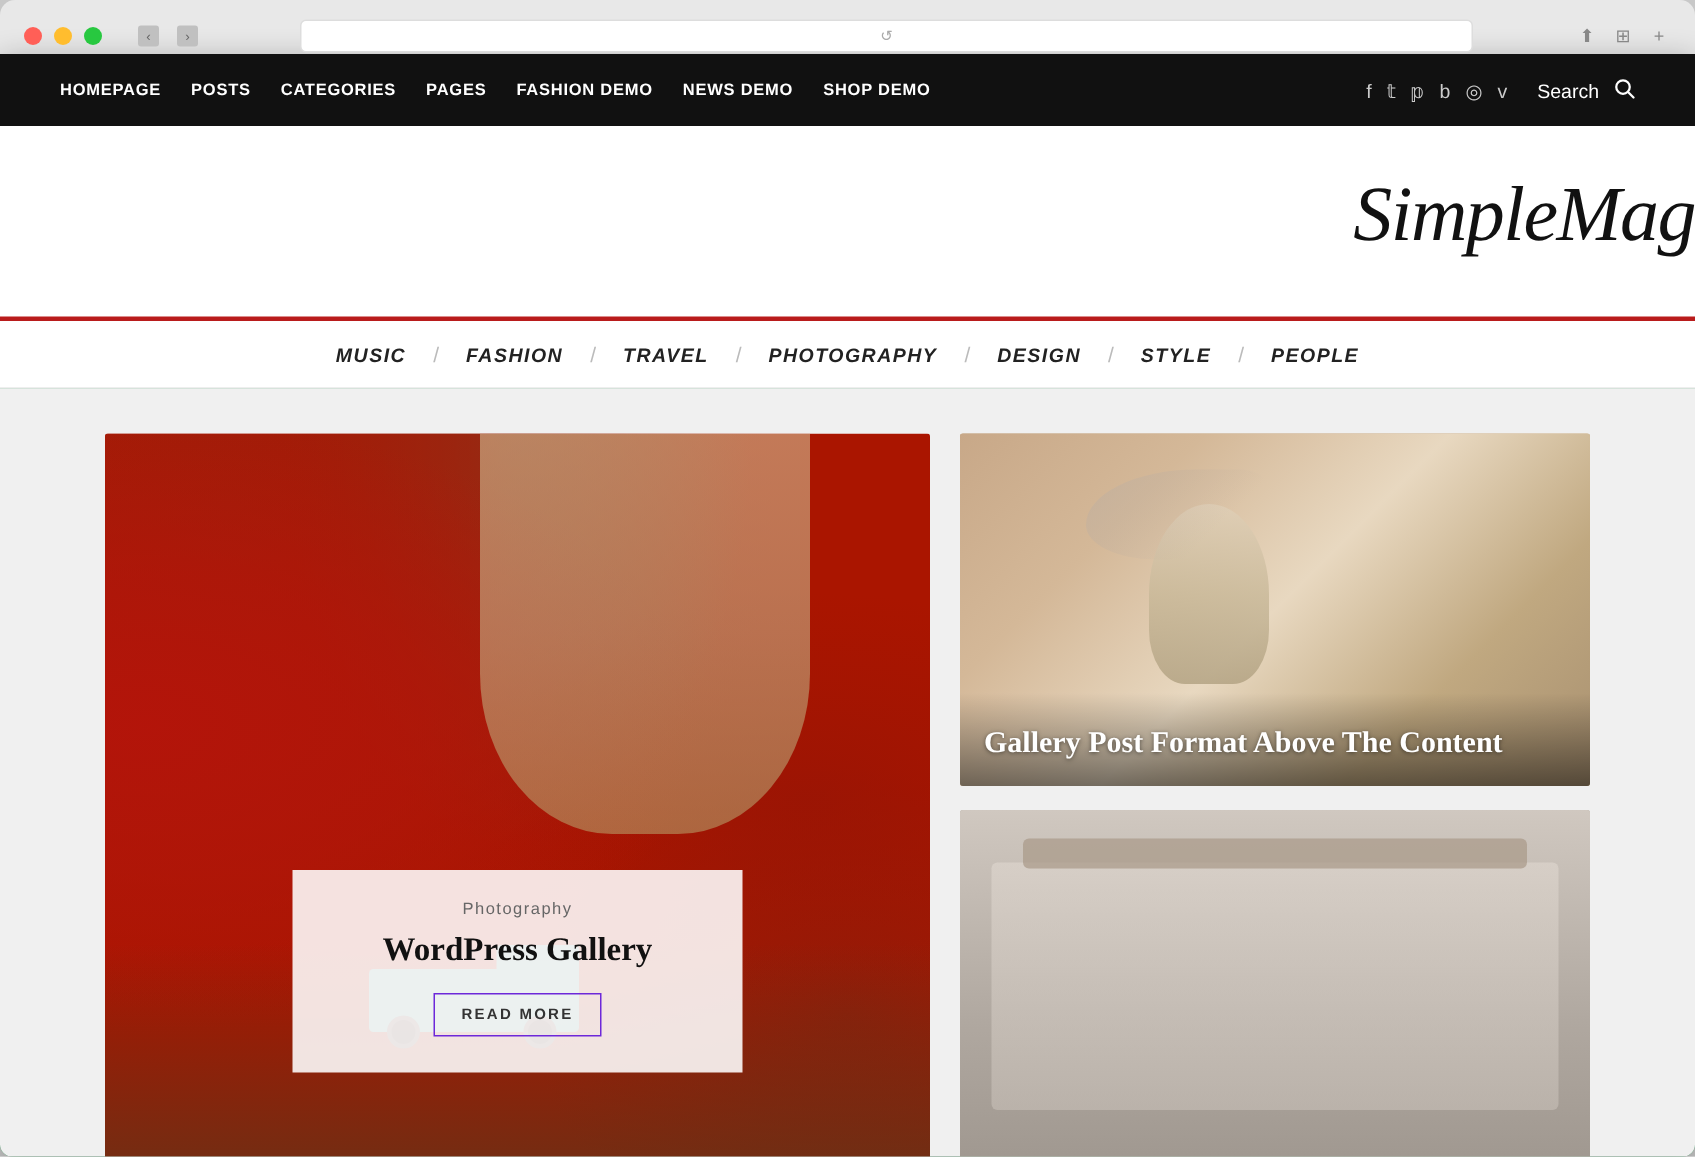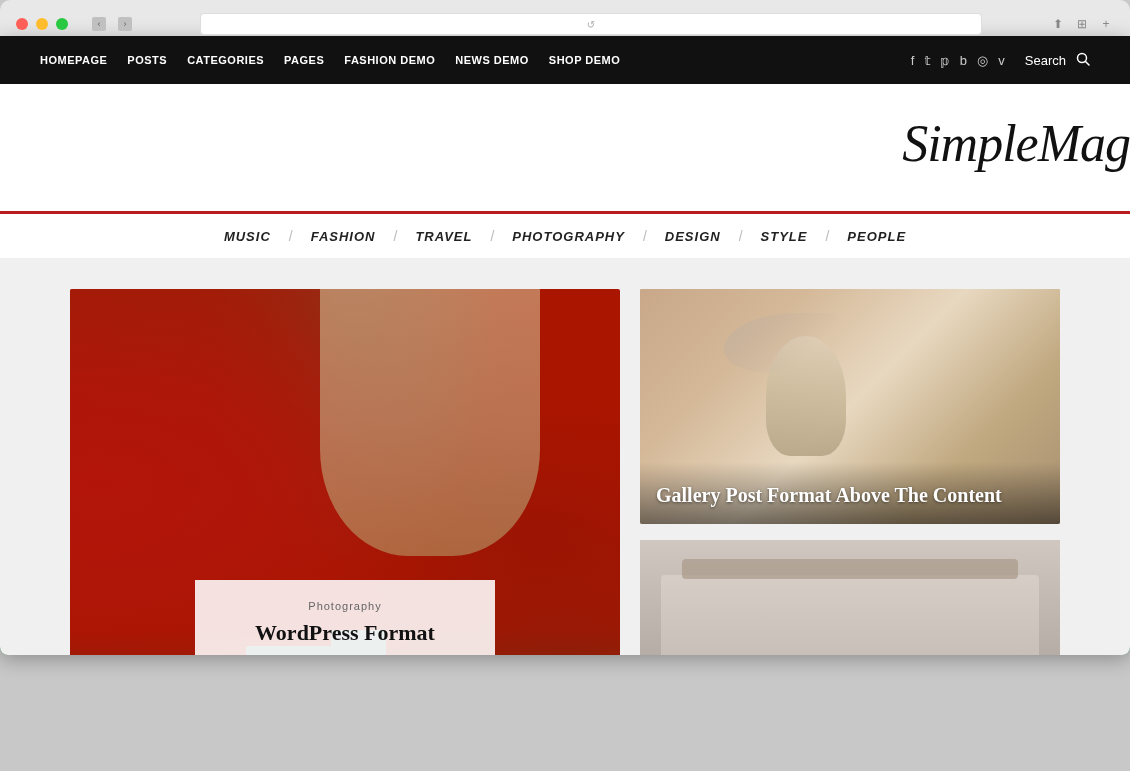--- a/index.html
+++ b/index.html
@@ -36,21 +36,21 @@
     }
     .mac-actions { display: flex; gap: 8px; }
     .mac-action-btn { width: 16px; height: 16px; color: #888; font-size: 12px; display: flex; align-items: center; justify-content: center; }
 
     
     .browser-window {
       background: #15803d;
       border-radius: 0 0 8px 8px;
       overflow: hidden;
       box-shadow: 0 4px 20px rgba(0,0,0,0.3);
-      height: 619px;
+      height: 735px;
     }
 
     
     .top-nav {
       background: #111;
       color: white;
       display: flex;
       align-items: center;
       padding: 0 40px;
       height: 48px;
@@ -341,21 +341,21 @@
 
           <div style="position:absolute; bottom:18%; left:32%; width:140px; height:42px; background:#4ab8b8; border-radius:3px; opacity:0.7;">
             <div style="position:absolute; top:-16px; right:0; width:55px; height:20px; background:#4ab8b8; border-radius:3px 3px 0 0;"></div>
             <div style="position:absolute; bottom:-11px; left:12px; width:22px; height:22px; background:#333; border-radius:50%; border:3px solid #555;"></div>
             <div style="position:absolute; bottom:-11px; right:15px; width:22px; height:22px; background:#333; border-radius:50%; border:3px solid #555;"></div>
           </div>
         </div>
 
         <div class="featured-overlay">
           <div class="featured-category">Photography</div>
-          <div class="featured-title">WordPress Format</div>
+          <div class="featured-title">WordPress Gallery</div>
           <button class="read-more-btn">READ MORE</button>
         </div>
       </div>
 
       <div class="side-posts">
 
         <div class="side-post side-post-1">
           <div class="post1-content">
 
             <div style="position:absolute; inset:0; background: linear-gradient(135deg, #c8a888 0%, #d4b898 25%, #e8d8c0 50%, #c0a880 75%, #a89070 100%);"></div>

